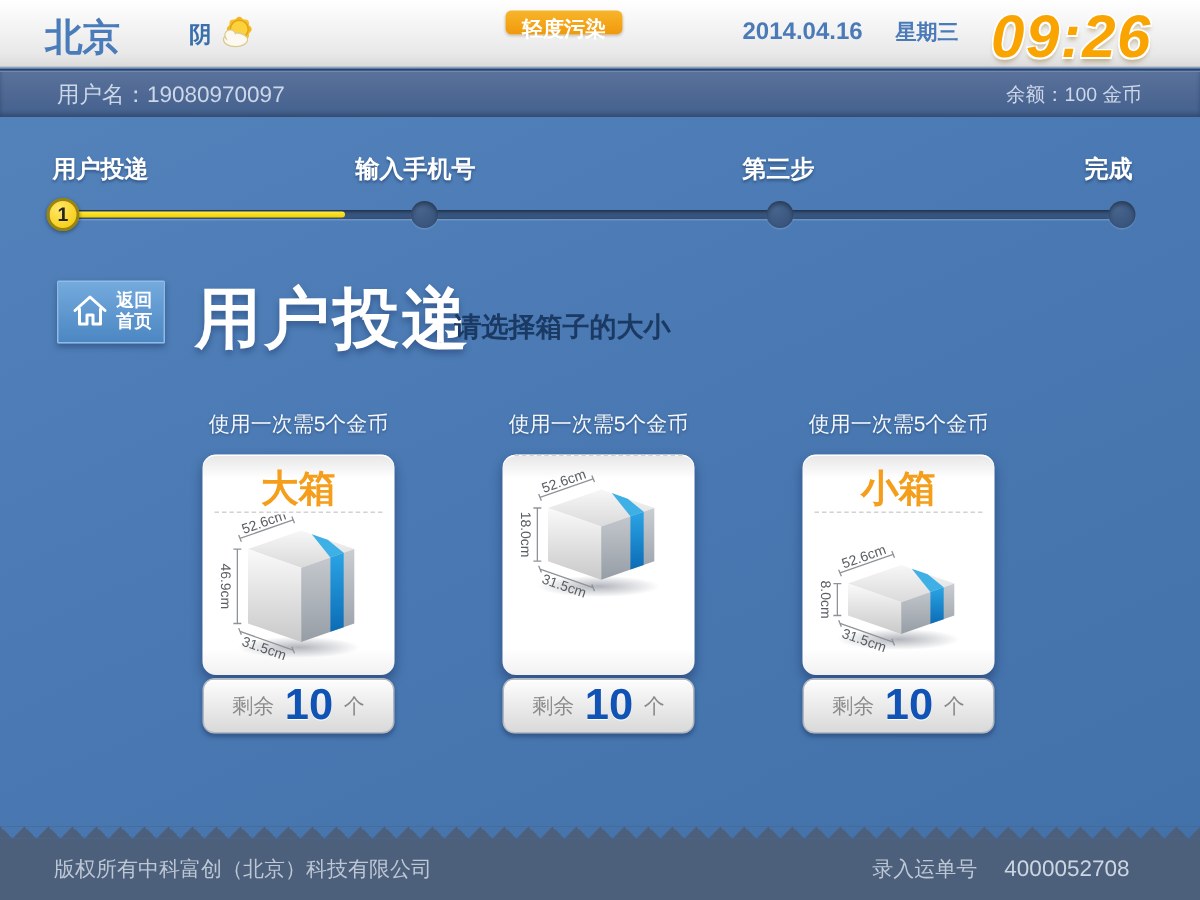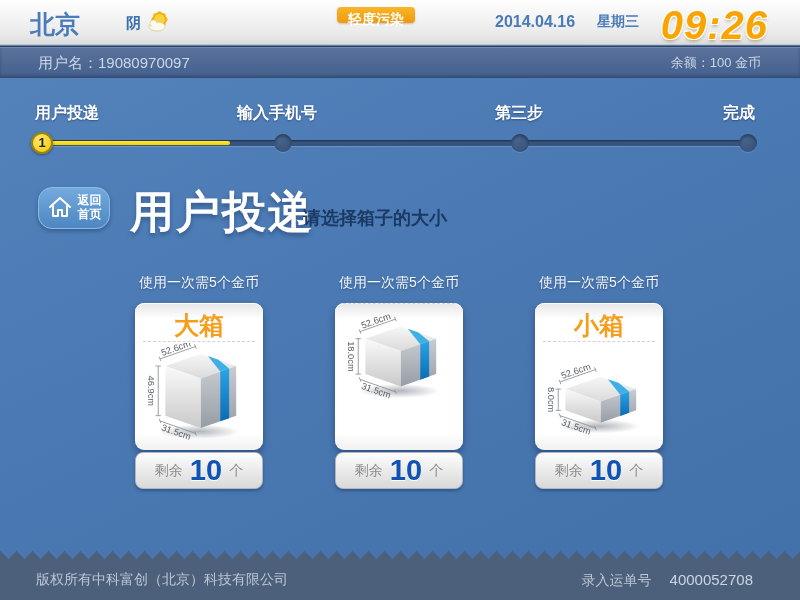--- a/index.html
+++ b/index.html
@@ -47,21 +47,21 @@
               box-shadow:inset 0 2px 3px rgba(0,0,0,.35),0 1px 1px rgba(255,255,255,.15); }
   .sd2{left:274px;} .sd3{left:511px;} .sd4{left:739px;}
   .step-dot-active { position:absolute; left:31px; top:132px; width:22px; height:22px; border-radius:50%;
                      background:radial-gradient(circle at 35% 30%,#ffe76a,#f5c800);
                      border:2px solid #9a8410; box-shadow:0 1px 3px rgba(0,0,0,.4);
                      text-align:center; line-height:18px; font-size:13px; font-weight:bold; color:#242424; }
 
   
   .back-btn { position:absolute; left:38px; top:187px; width:72px; height:42px;
               background:linear-gradient(#74aadd,#4c87c2); border:1px solid #8fbce6;
-              border-radius:14px; box-shadow:0 2px 4px rgba(10,30,70,.35);
+              border-radius:1px; box-shadow:0 2px 4px rgba(10,30,70,.35);
               display:flex; align-items:center; justify-content:center; gap:5px; cursor:pointer; }
   .back-text { font-size:12px; font-weight:bold; color:#fff; line-height:1.15; text-align:center; }
   .page-title { position:absolute; left:130px; top:183px; font-size:44px; font-weight:bold; color:#fff;
                 letter-spacing:2px; text-shadow:0 3px 4px rgba(10,30,70,.35); }
   .subtitle { position:absolute; left:303px; top:206px; font-size:18px; font-weight:bold; color:#1a3a63; }
 
   
   .card-group { position:absolute; top:274px; width:128px; cursor:pointer; }
   .cg1{left:135px;} .cg2{left:335px;} .cg3{left:535px;}
   .price-note { height:29px; text-align:center; font-size:14px; color:#f4f8fc;

